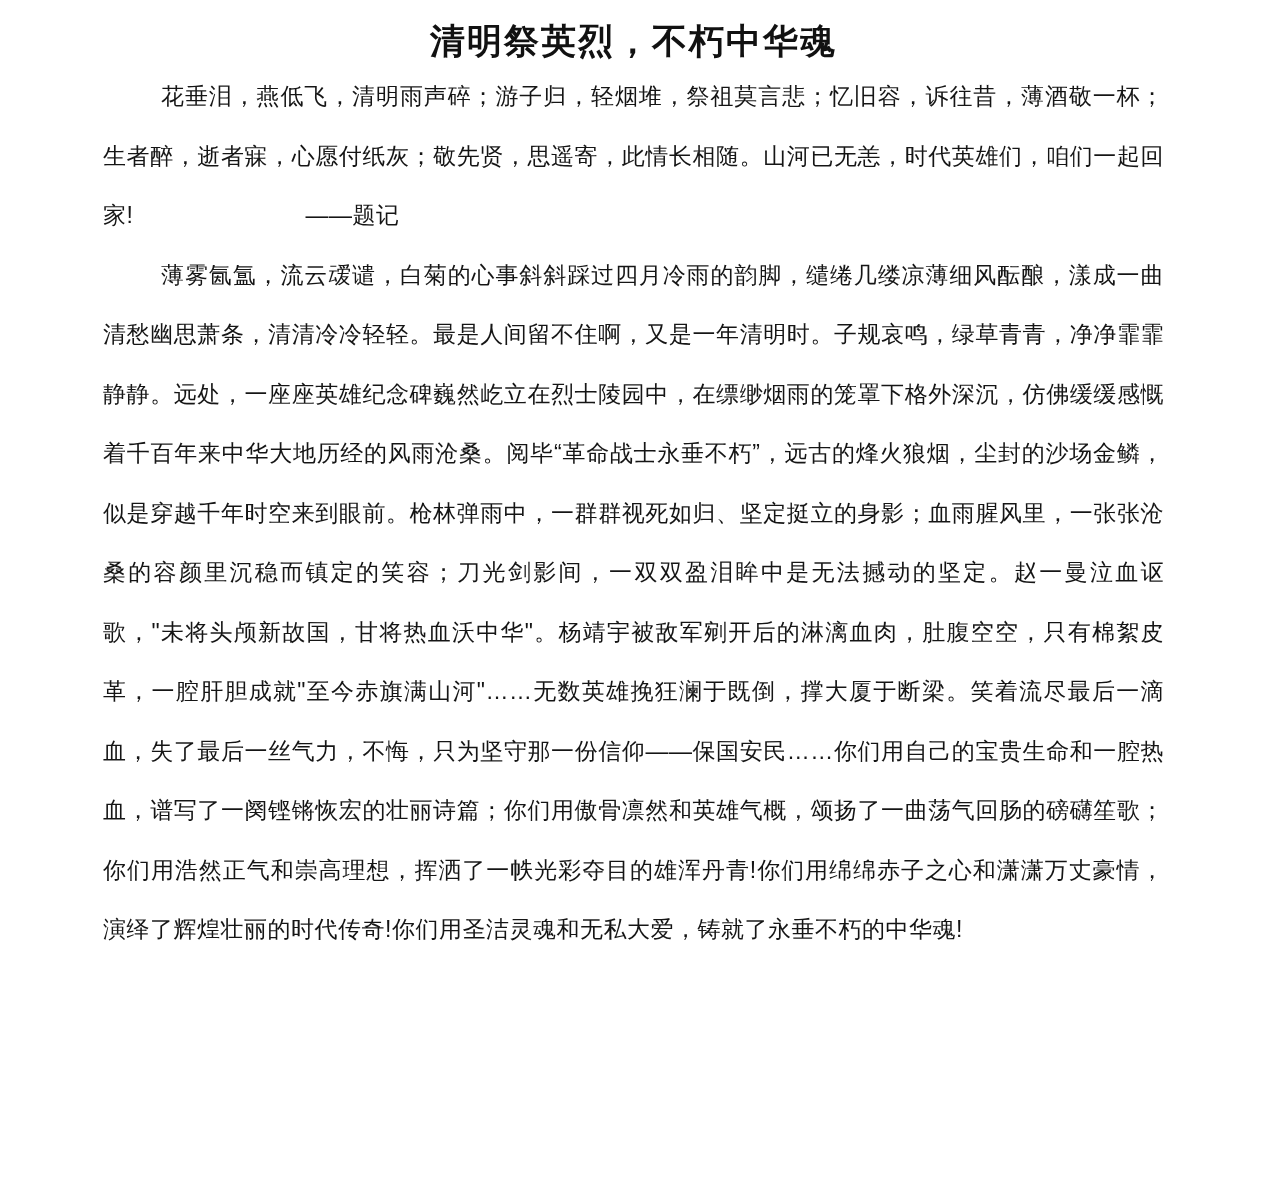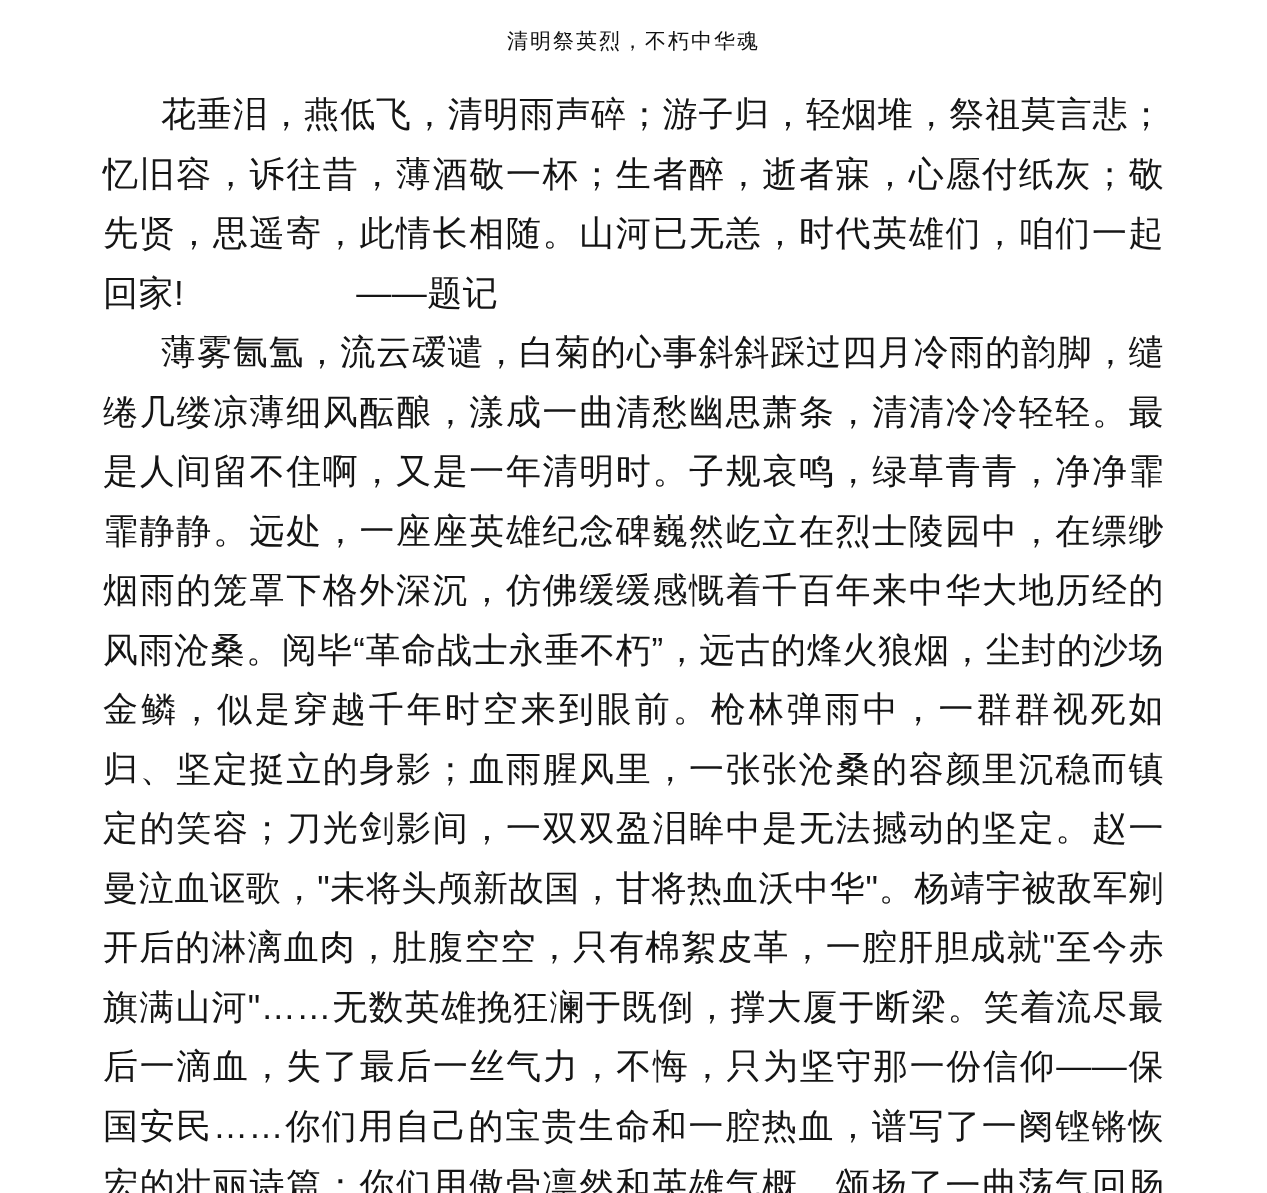--- a/index.html
+++ b/index.html
@@ -16,30 +16,30 @@
   }
   .page {
     box-sizing: border-box;
     width: 1267px;
     height: 1193px;
     padding: 12px 103px 0 103px;
     background: #ffffff;
     overflow: hidden;
   }
   .doc-title {
-    font-size: 21px;
-    font-weight: 400;
+    font-size: 35px;
+    font-weight: 700;
     text-align: center;
     letter-spacing: 2px;
     line-height: 46px;
-    margin: 6px 0 20px 0;
+    margin: 6px 0 3px 0;
     color: #111111;
   }
   .para {
-    font-size: 35px;
+    font-size: 23px;
     line-height: 59.5px;
     margin: 0;
     text-align: justify;
     text-indent: 58px;
     word-break: break-all;
     overflow-wrap: anywhere;
     letter-spacing: 0.5px;
   }
   .epigraph-sig {
     display: inline-block;

